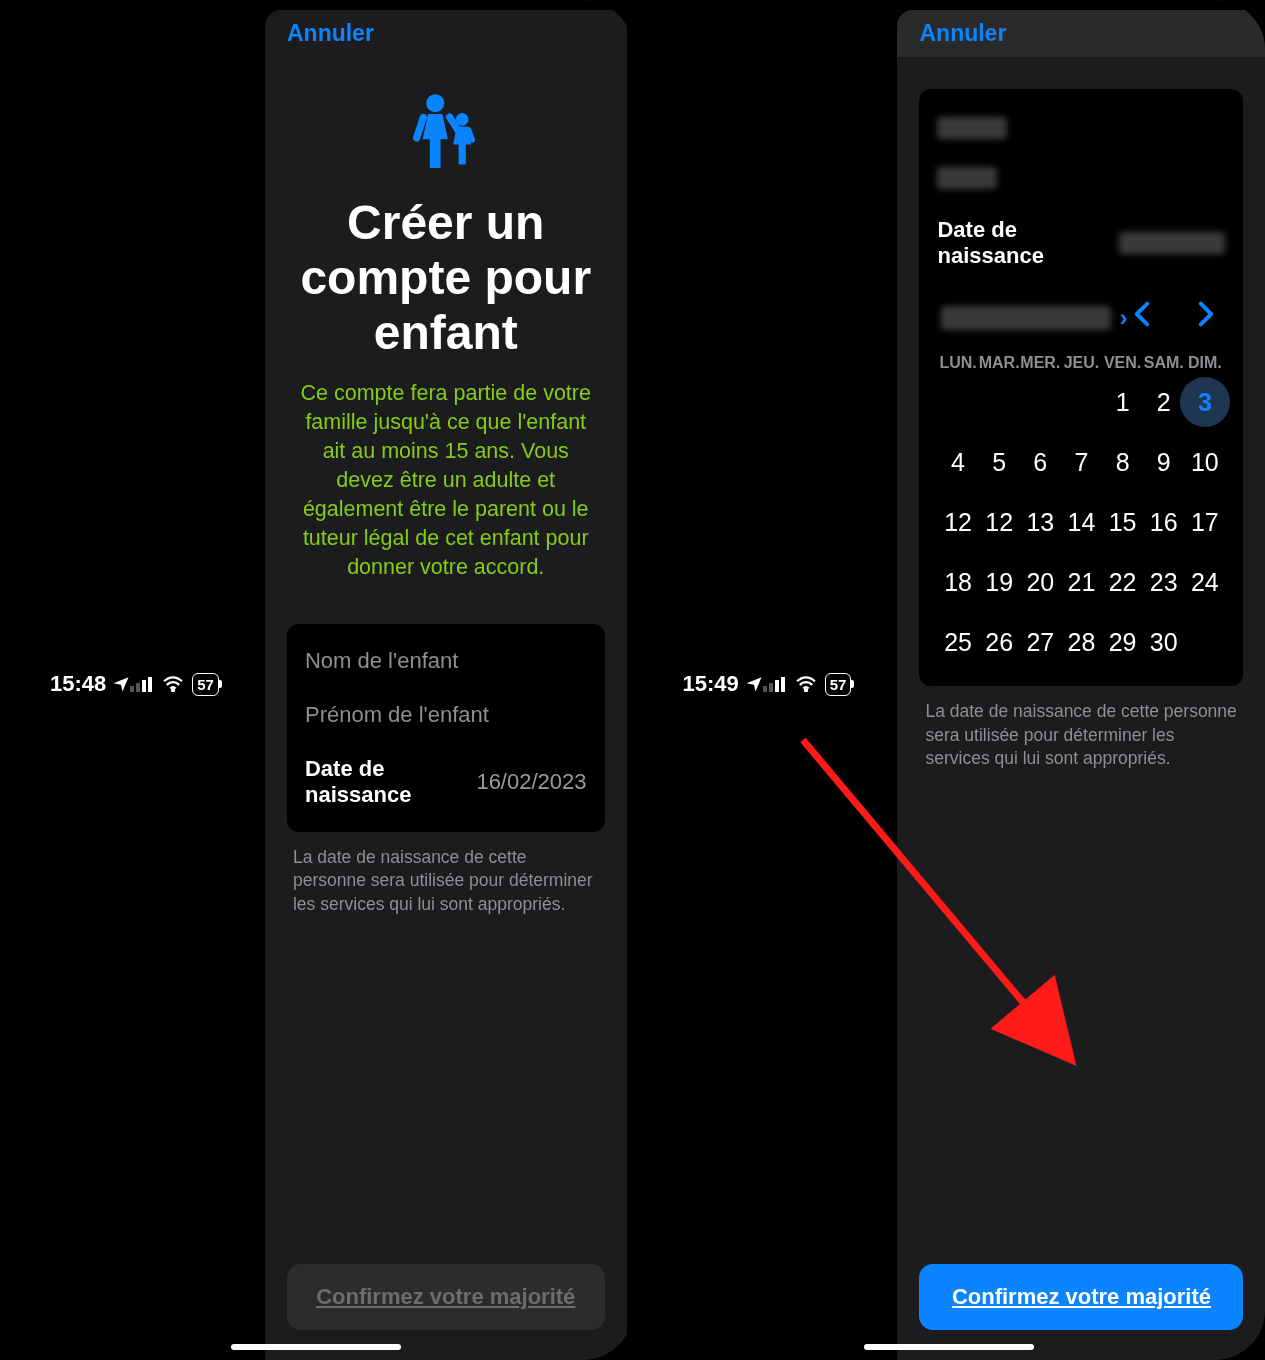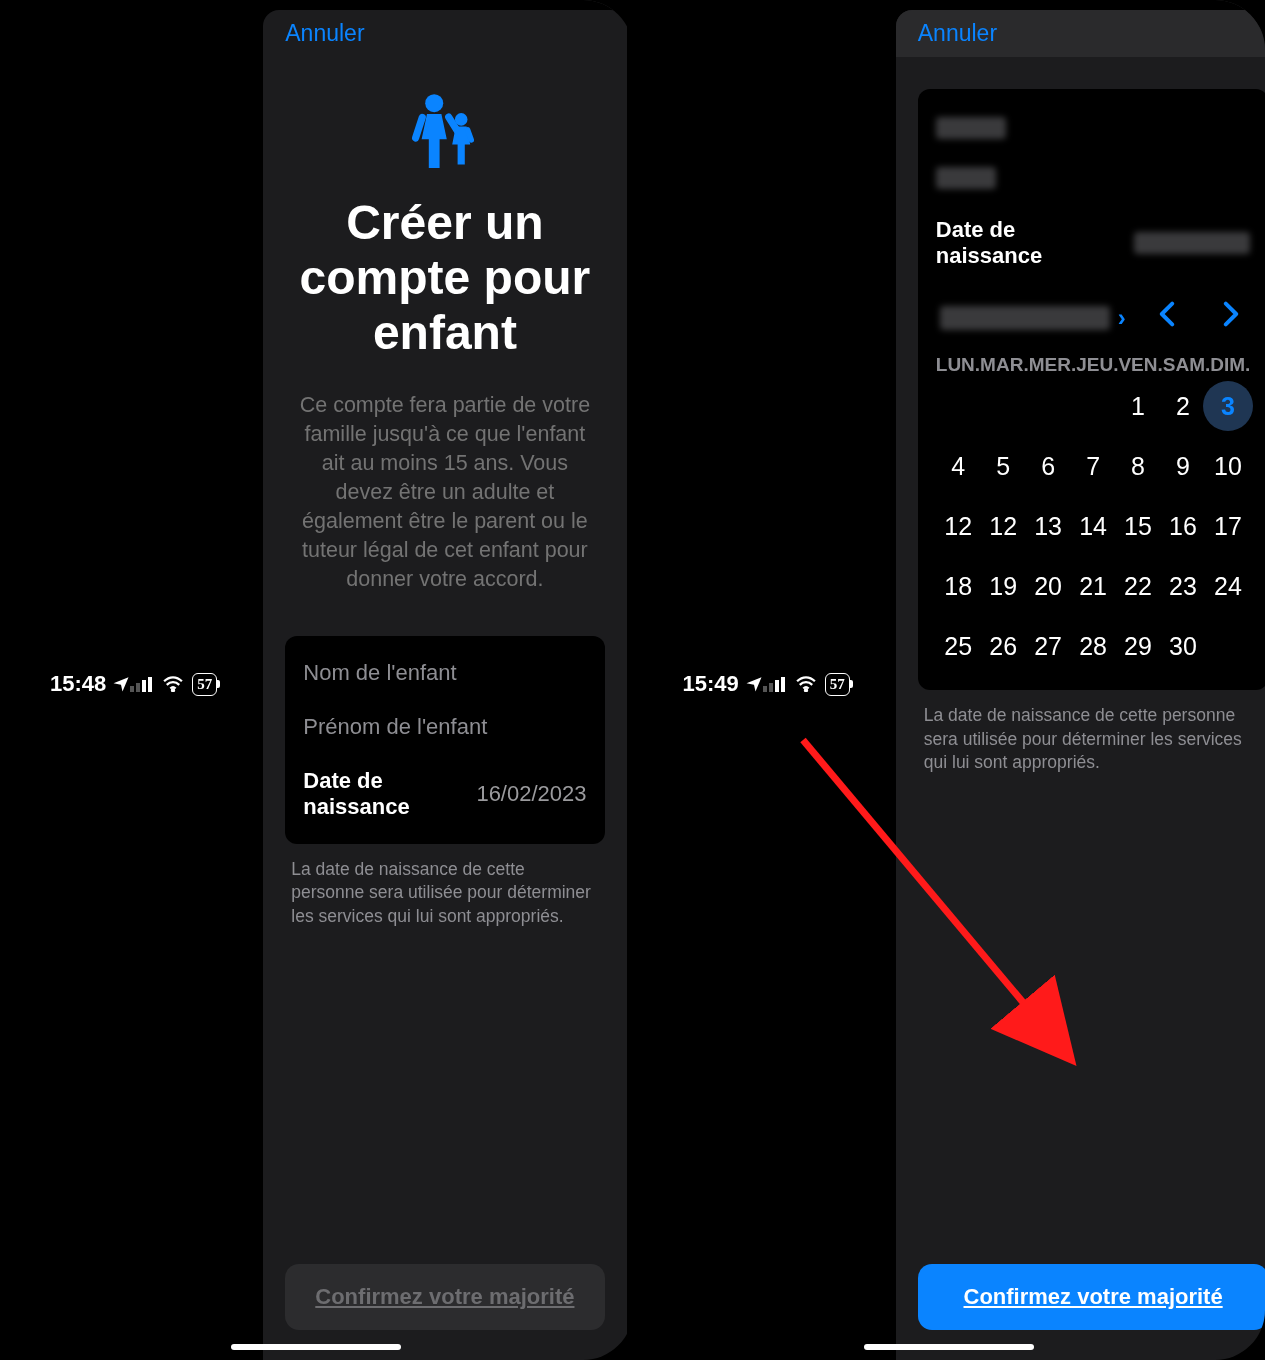--- a/index.html
+++ b/index.html
@@ -31,21 +31,20 @@
     font-weight: 600;
   }
   .status-left { display:flex; align-items:center; gap:6px;}
   .status-right { display: flex; align-items: center; gap: 8px; }
   .signal svg, .wifi svg, .loc svg { display:block; }
   .battery {
     display:flex; align-items:center; gap:2px;
     border: 1.5px solid #fff; border-radius: 6px;
     padding: 2px 4px; font-size: 15px; font-weight:700;
     position: relative;
-    font-family: Liberation Serif, serif;
   }
   .battery::after{
     content:""; position:absolute; right:-4px; top:50%; transform:translateY(-50%);
     width:3px; height:8px; background:#fff; border-radius:0 2px 2px 0;
   }
 
   .modal {
     margin: 10px 6px 0 6px;
     background: #1c1c1e;
     border-radius: 16px 16px 0 0;
@@ -58,29 +57,30 @@
     position:absolute; top:-10px; left:15px; right:15px; height:20px;
     background:#2a2a2c; border-radius:14px 14px 0 0; z-index:-1;
   }
   .cancel {
     color: #0a84ff;
     font-size: 23px;
     padding: 10px 22px 10px 22px;
     text-align:left;
     background: transparent;
     border:none;
+    font-weight:bold;
   }
   .content { padding: 0 22px; flex:1; overflow:hidden;}
   .hero-icon { text-align:center; margin-top: 30px; }
   .title {
     color:#fff; font-size:48px; font-weight:700; text-align:center;
     margin-top: 14px; line-height:1.15;
   }
   .subtitle {
-    color:#737373; font-size:21.5px; text-align:center; margin-top:30px;
+    color:#84cc16; font-size:21.5px; text-align:center; margin-top:18px;
     line-height:1.35; padding: 0 6px;
   }
   .subtitle-partial{
     color:#fff; font-size:21.5px; text-align:center;
     line-height:1.35; padding: 0 6px;
   }
 
   .form-group {
     background:#000000; border-radius:12px; margin-top:42px;
     padding: 10px 18px;
@@ -112,21 +112,21 @@
     display:flex; align-items:center; gap:8px; color:#e5e5e7; font-size:22px; font-weight:600;
   }
   .cal-nav{ display:flex; gap:34px; }
   .cal-nav button{
     background:none; border:none; color:#0a84ff; font-size:28px; font-weight:600;
     padding: 0 6px;
   }
   .weekday-row{
     display:grid; grid-template-columns: repeat(7,1fr);
     margin-top:20px; text-align:center;
-    color:#8e8e93; font-size:19px; font-weight:600;
+    color:#8e8e93; font-size:16px; font-weight:600;
   }
   .cal-grid{
     display:grid; grid-template-columns: repeat(7,1fr);
     text-align:center; color:#fff; font-size:25px;
   }
   .cal-cell{
     height:60px; display:flex; align-items:center; justify-content:center;
     position:relative;
   }
   .cal-cell.selected .bubble{

